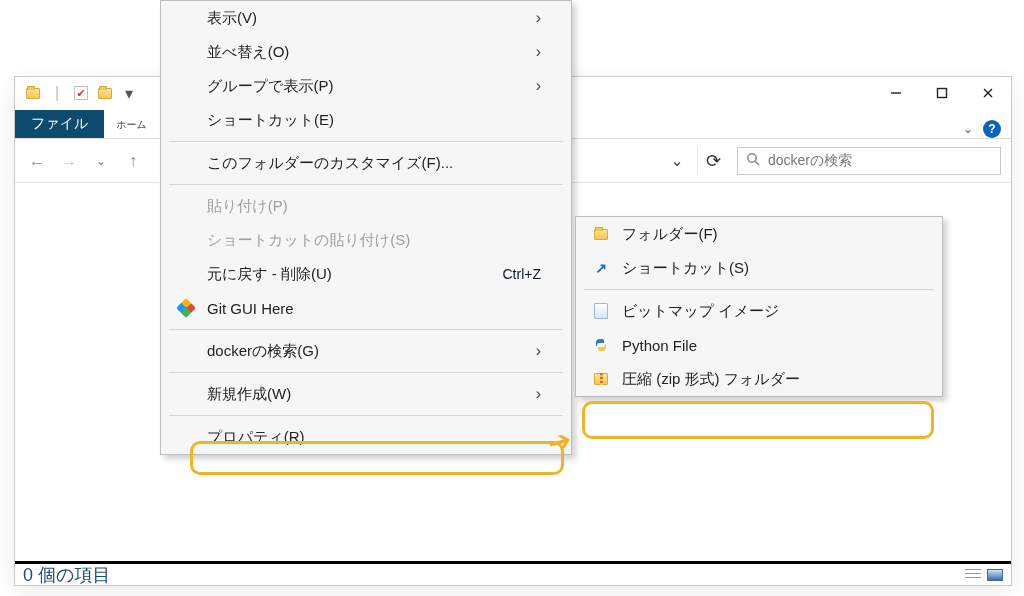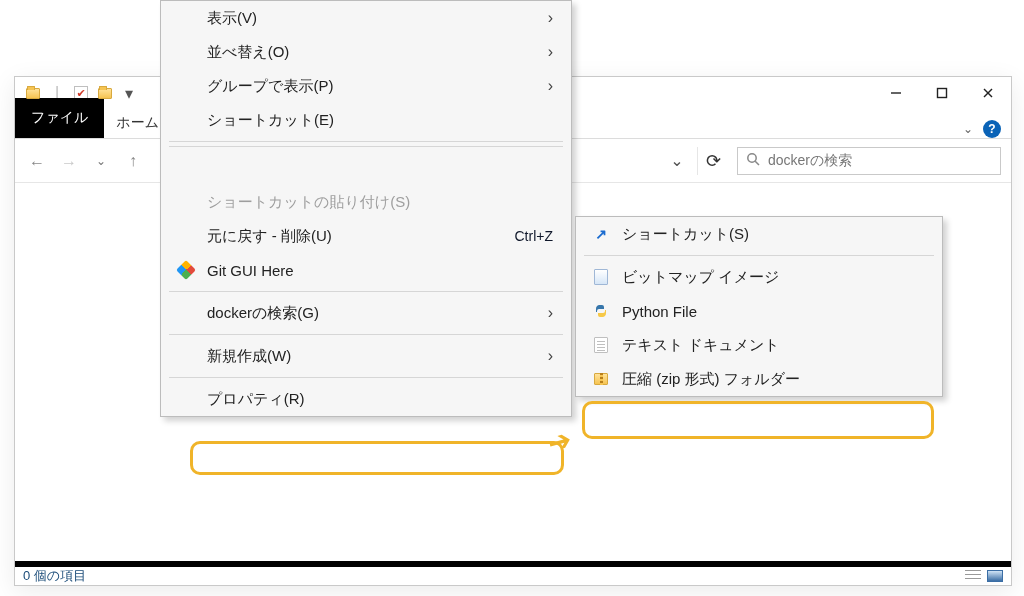--- a/index.html
+++ b/index.html
@@ -10,47 +10,47 @@
     position: absolute; left: 14px; top: 76px; width: 998px; height: 510px;
     border: 1px solid #c9c9c9; background: #fff;
     box-shadow: 0 6px 24px rgba(0,0,0,.08);
   }
   .titlebar { height: 32px; display: flex; align-items: center; padding: 0 0 0 6px; }
   .titlebar .tico { width: 16px; height: 16px; display: inline-flex; align-items: center; justify-content: center; margin: 0 4px; }
   .titlebar .spacer { flex: 1; }
   .winbtn { width: 46px; height: 32px; display: inline-flex; align-items: center; justify-content: center; }
 
   .ribbonbar { height: 30px; display: flex; align-items: flex-end; border-bottom: 1px solid #dcdcdc; }
-  .tab-file { background: #000000; color: #fff; padding: 20px 16px; font-size: 14px; height: 26px; display: flex; align-items: center; }
-  .tab { padding: 6px 12px; font-size: 14px; color: #333; }
+  .tab-file { background: #0c4a6e; color: #fff; padding: 14px 16px; font-size: 14px; height: 26px; display: flex; align-items: center; }
+  .tab { padding: 6px 12px; font-size: 10px; color: #333; }
   .ribbon-right { margin-left: auto; display: flex; align-items: center; gap: 10px; padding-right: 10px; }
   .chev { color: #666; font-size: 12px; }
   .help { width: 18px; height: 18px; border-radius: 50%; background: #0a63b7; color: #fff; font-size: 12px; display: flex; align-items: center; justify-content: center; font-weight: bold; }
 
   .navbar { height: 44px; display: flex; align-items: center; gap: 8px; padding: 0 10px; border-bottom: 1px solid #e6e6e6; }
   .nav-arrow { width: 24px; height: 24px; display: inline-flex; align-items: center; justify-content: center; color: #888; font-size: 16px; }
   .addr { flex: 1; }
   .addr-drop { width: 24px; text-align: center; color: #555; }
   .refresh { width: 32px; height: 28px; display: inline-flex; align-items: center; justify-content: center; color: #333; font-size: 18px; border-left: 1px solid #e6e6e6; }
   .search { width: 264px; height: 28px; border: 1px solid #c9c9c9; display: flex; align-items: center; padding: 0 8px; color: #777; font-size: 14px; gap: 8px; }
 
-  .statusbar { position: absolute; left: 0; right: 0; bottom: 0; height: 24px; display: flex; align-items: center; padding: 0 8px; font-size: 13px; color: #1a4b78; border-top: 6px solid #000000; }
+  .statusbar { position: absolute; left: 0; right: 0; bottom: 0; height: 24px; display: flex; align-items: center; padding: 0 8px; font-size: 18px; color: #1a4b78; border-top: 3px solid #000000; }
   .statusbar .right { margin-left: auto; display: flex; gap: 6px; align-items: center; }
   .view-ico { width: 18px; height: 14px; display: inline-block; }
 
   
   .menu {
     position: absolute; background: #f6f6f6; border: 1px solid #bcbcbc;
     box-shadow: 4px 4px 6px rgba(0,0,0,.18);
     font-size: 15px; color: #222;
   }
   .menu-main { left: 160px; top: 0; width: 412px; }
   .menu-sub  { left: 575px; top: 216px; width: 368px; }
 
-  .mi { display: flex; align-items: center; height: 34px; padding: 0 18px 0 14px; position: relative; }
+  .mi { display: flex; align-items: center; height: 34px; padding: 0 30px 0 14px; position: relative; }
   .mi .ic { width: 22px; height: 22px; margin-right: 10px; display: inline-flex; align-items: center; justify-content: center; }
   .mi .lab { flex: 1; white-space: nowrap; }
   .mi .sc  { color: #0f172a; font-size: 14px; padding-left: 24px; }
   .mi .arr { color: #444; font-size: 16px; }
   .mi.disabled { color: #9e9e9e; }
   .sep { height: 1px; background: #d6d6d6; margin: 4px 8px; }
 
   
   .callout { position: absolute; border: 3px solid #f0b429; border-radius: 10px; pointer-events: none; }
   .callout-a { left: 190px; top: 441px; width: 374px; height: 34px; }
@@ -160,23 +160,28 @@
   <div class="mi">
       <span class="ic"></span>
       <span class="lab">グループで表示(P)</span>
       <span class="arr">›</span>
     </div>
   <div class="mi">
       <span class="ic"></span>
       <span class="lab">ショートカット(E)</span>
     </div>
   <div class="sep"></div>
+  <div class="mi">
+      <span class="ic"></span>
+      <span class="lab">このフォルダーのカスタマイズ(F)...</span>
+    </div>
   <div class="sep"></div>
   <div class="mi disabled">
       <span class="ic"></span>
+      <span class="lab">貼り付け(P)</span>
     </div>
   <div class="mi disabled">
       <span class="ic"></span>
       <span class="lab">ショートカットの貼り付け(S)</span>
     </div>
   <div class="mi">
       <span class="ic"></span>
       <span class="lab">元に戻す - 削除(U)</span>
       <span class="sc">Ctrl+Z</span>
     </div>
@@ -199,20 +204,26 @@
       <span class="arr">›</span>
     </div>
   <div class="sep"></div>
   <div class="mi">
       <span class="ic"></span>
       <span class="lab">プロパティ(R)</span>
     </div>
 </div>
 
 <div class="menu menu-sub">
+  <div class="mi">
+      <span class="ic">
+        <span class="folder-g"></span>
+      </span>
+      <span class="lab">フォルダー(F)</span>
+    </div>
   <div class="mi">
       <span class="ic">
         <span class="shortcut-g">↗</span>
       </span>
       <span class="lab">ショートカット(S)</span>
     </div>
   <div class="sep"></div>
   <div class="mi">
       <span class="ic">
         <span class="bmp-g"></span>
@@ -225,26 +236,20 @@
           <svg width="14" height="14" viewBox="0 0 14 14">
             <path d="M5 1h3a2 2 0 0 1 2 2v2H5a2 2 0 0 0-2 2v1H2V5a4 4 0 0 1 3-4z" fill="#3776ab"></path>
             <path d="M9 13H6a2 2 0 0 1-2-2V9h5a2 2 0 0 0 2-2V6h1v3a4 4 0 0 1-3 4z" fill="#f7c948"></path>
           </svg>
         </span>
       </span>
       <span class="lab">Python File</span>
     </div>
   <div class="mi">
       <span class="ic">
-        <span class="txt-g"></span>
-      </span>
-      <span class="lab">テキスト ドキュメント</span>
-    </div>
-  <div class="mi">
-      <span class="ic">
         <span class="zip-g"></span>
       </span>
       <span class="lab">圧縮 (zip 形式) フォルダー</span>
     </div>
 </div>
 
 <div class="callout callout-a"></div>
 <div class="callout callout-b"></div>
 <div class="callout-arrow">➔</div>
 

